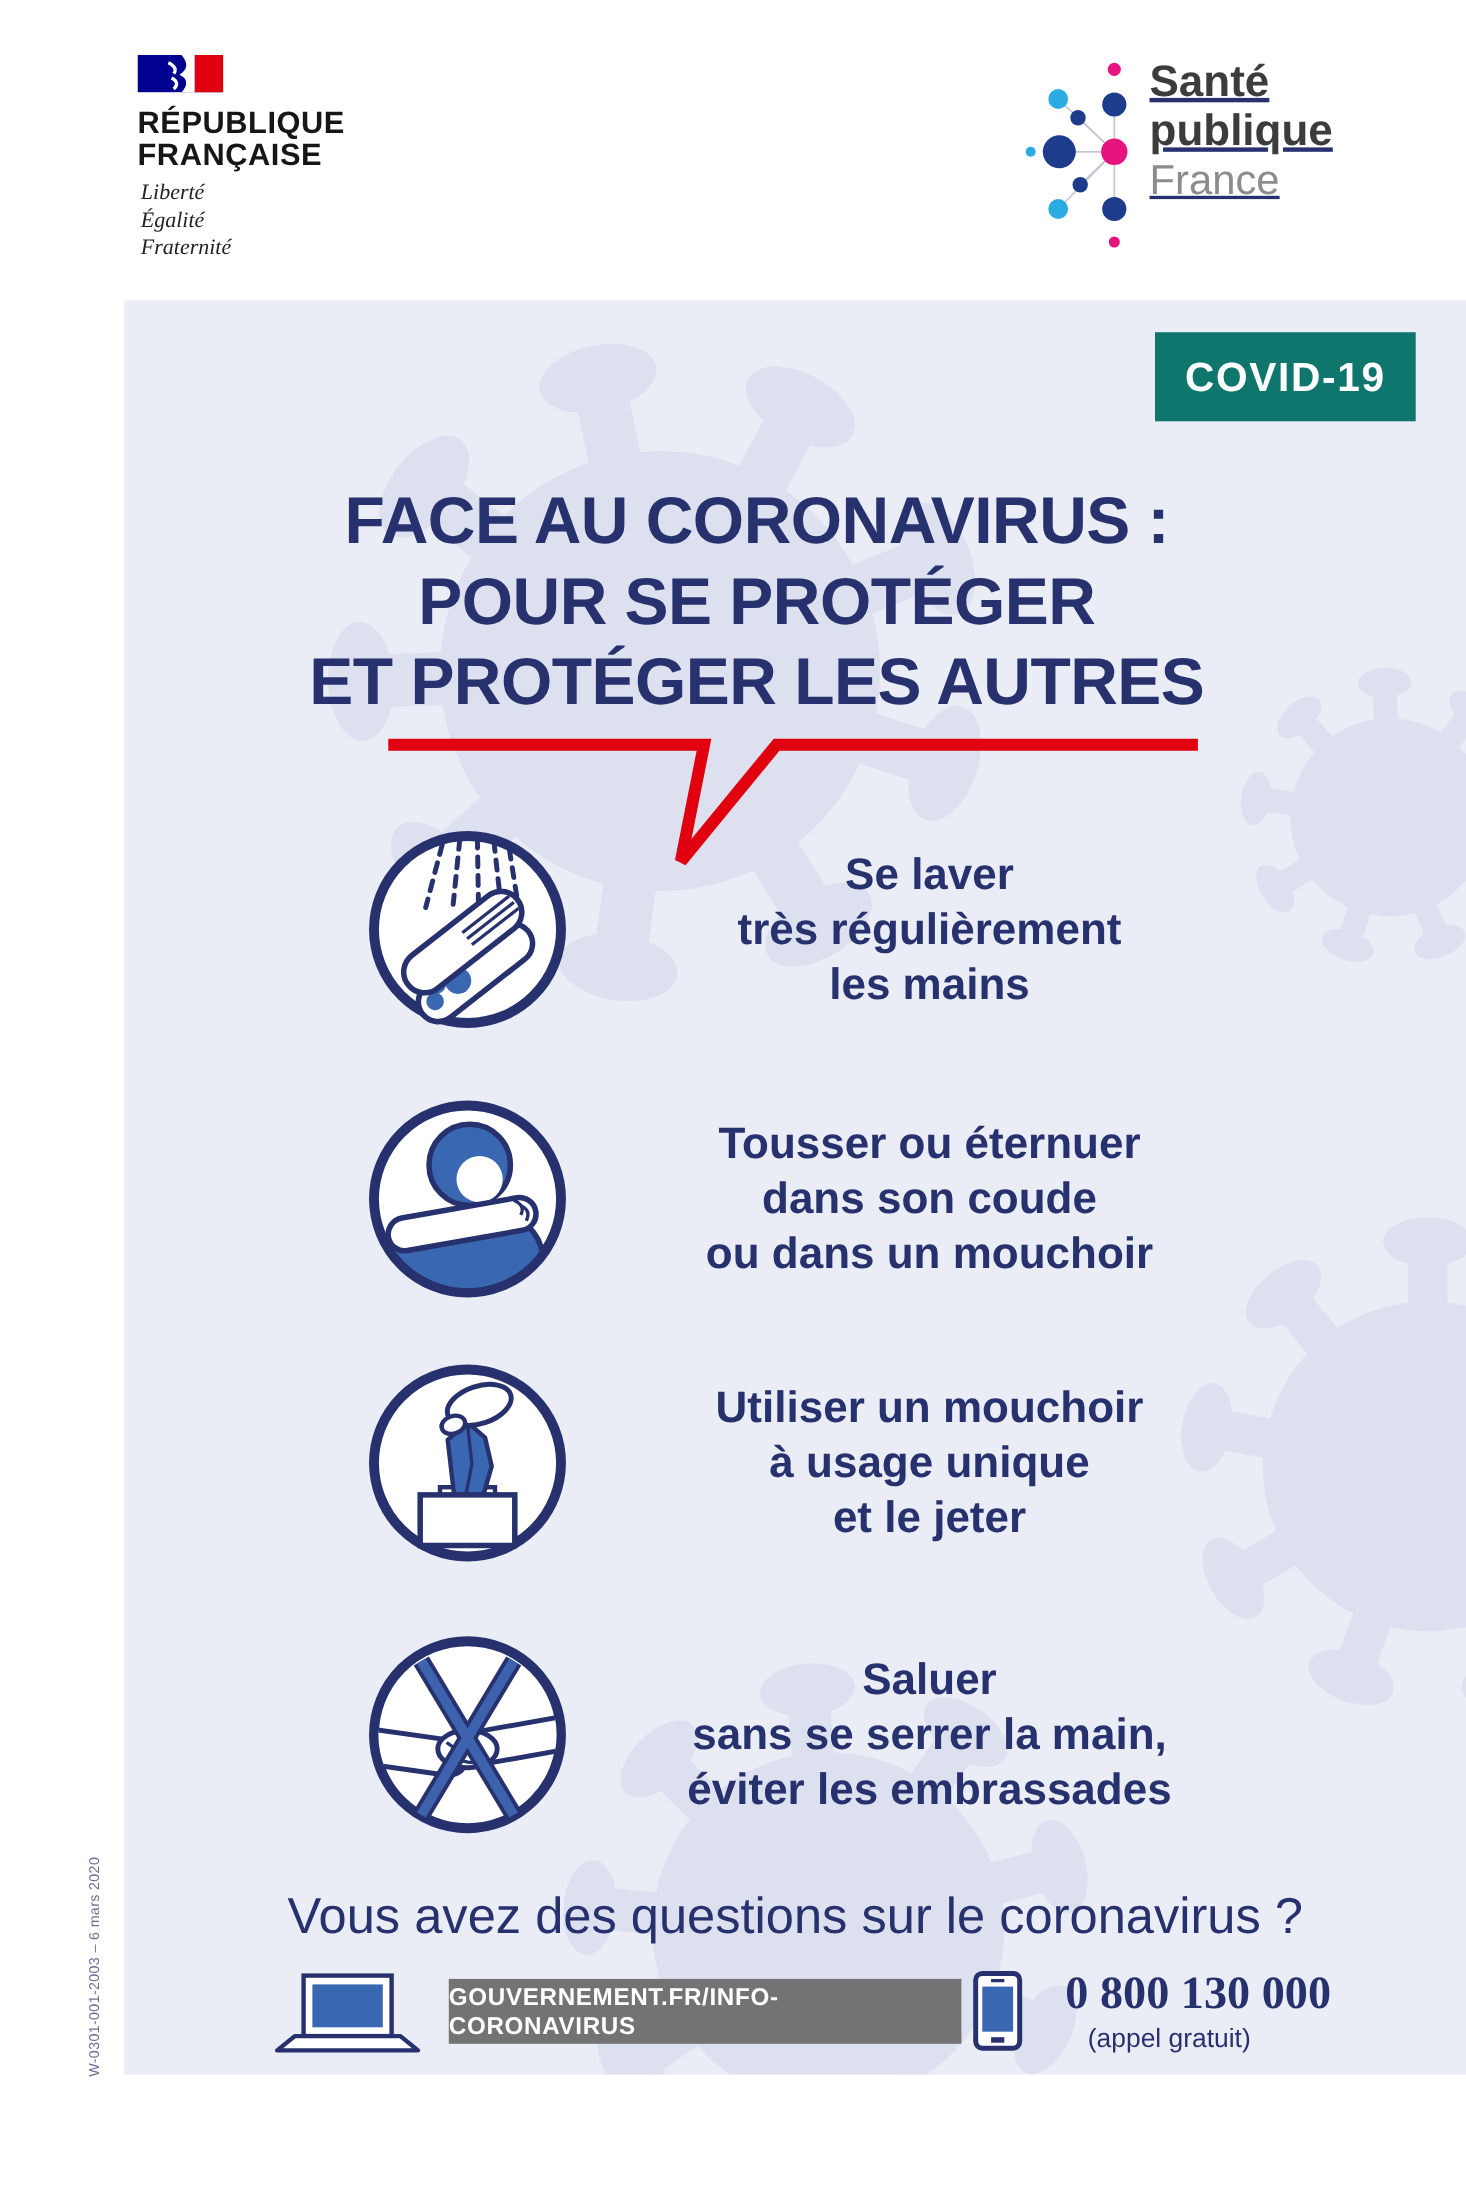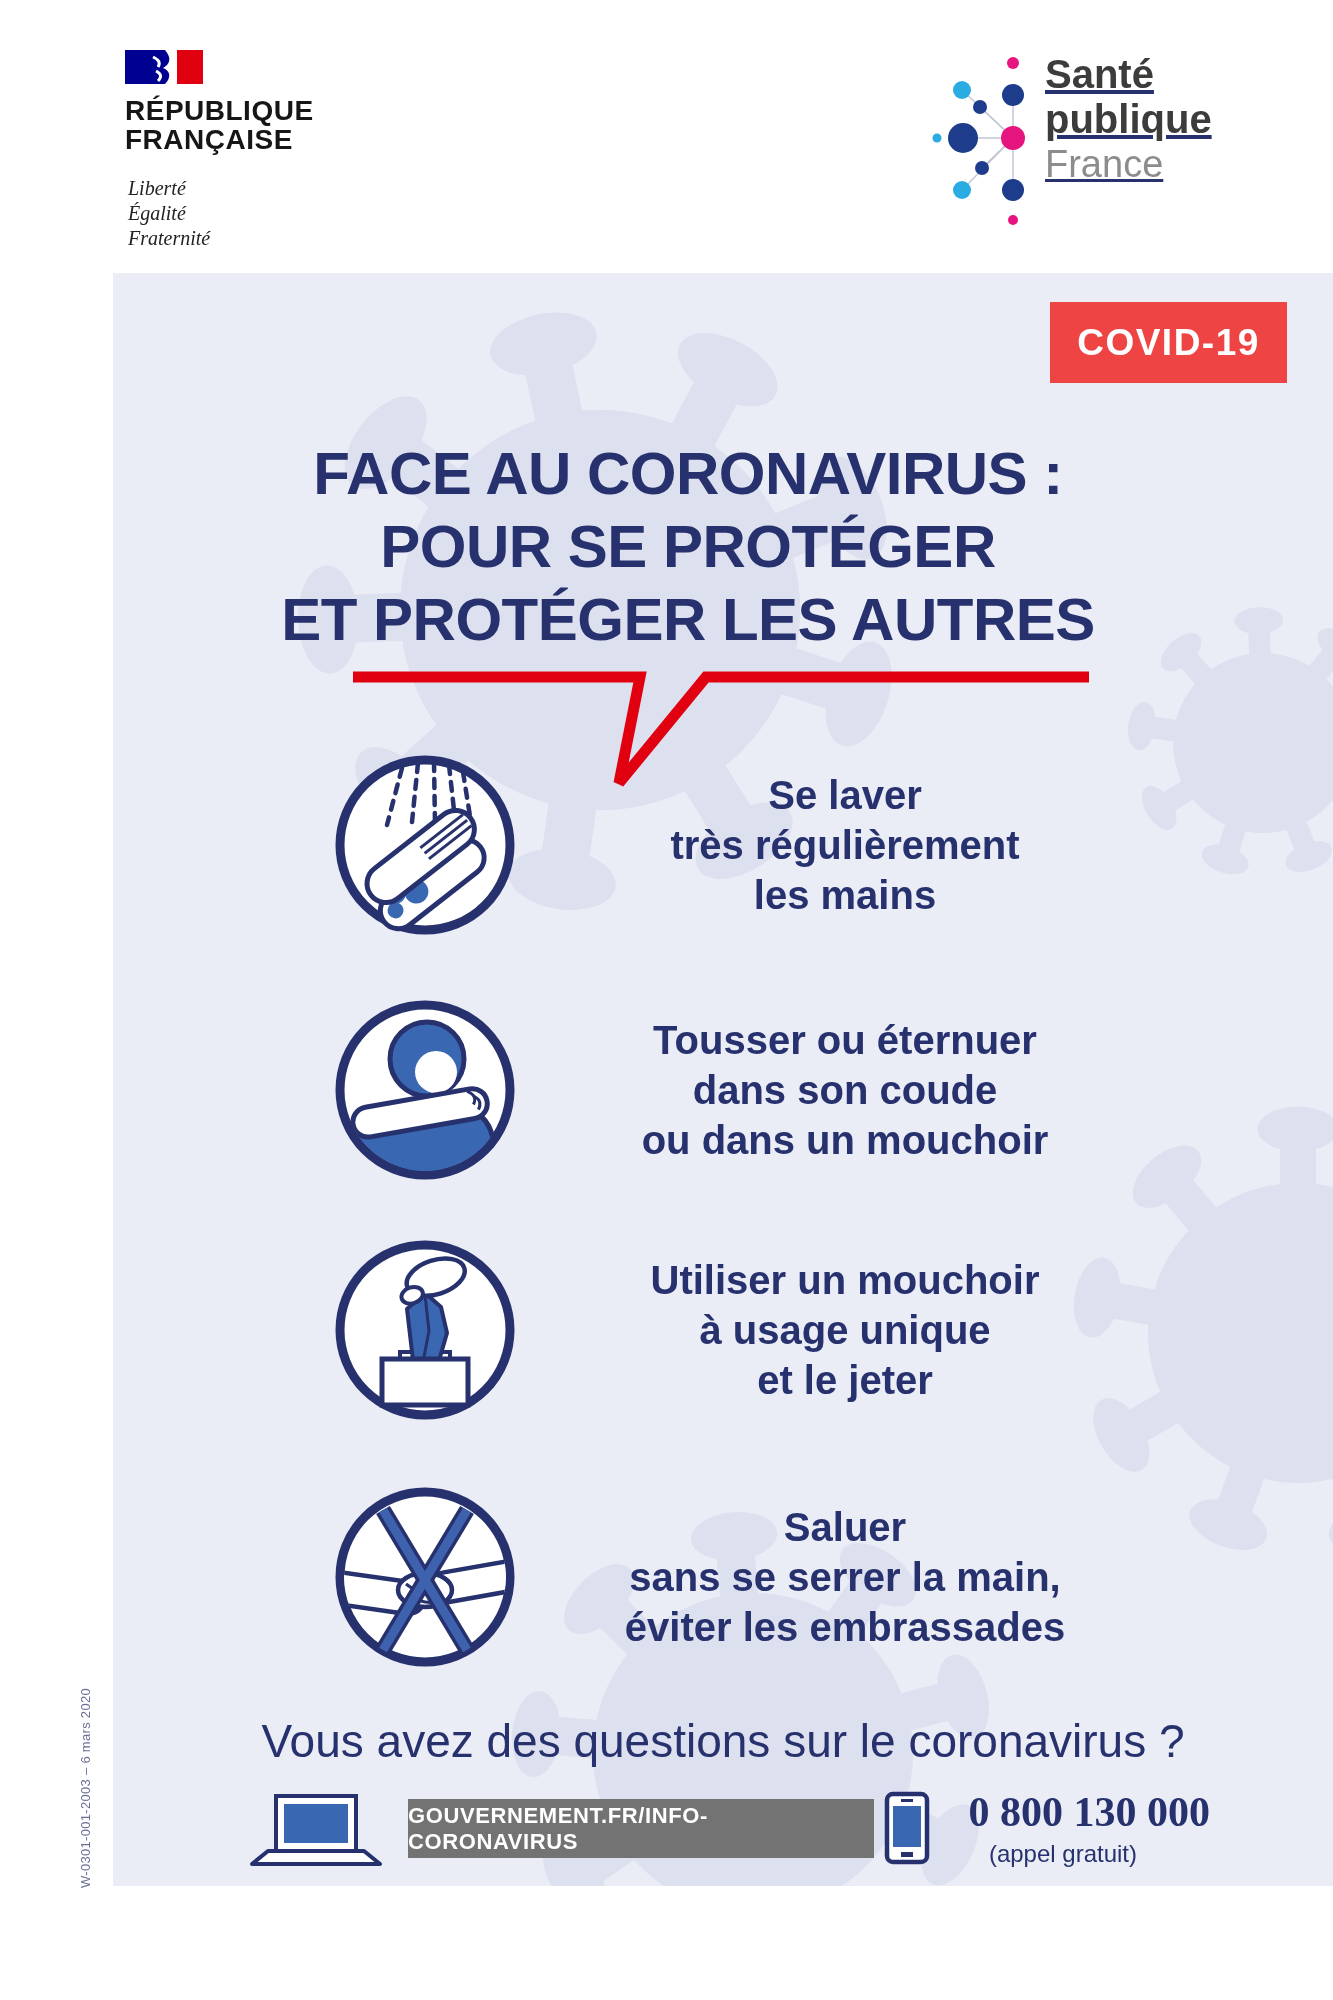--- a/index.html
+++ b/index.html
@@ -8,31 +8,31 @@
   .abs{position:absolute;}
 
   
   .poster-bg{position:absolute;left:113px;top:273px;width:1220px;height:1613px;
              background:#eaecf6;overflow:hidden;}
 
   
   .brand{position:absolute;left:125px;top:50px;}
   .brand .name{font-weight:bold;color:#161616;font-size:28px;line-height:29px;
                letter-spacing:.5px;margin-top:8px;}
-  .motto{margin-top:22px;margin-left:3px;font-family:"Liberation Serif",serif;
+  .motto{margin-top:8px;margin-left:3px;font-family:"Liberation Serif",serif;
          font-style:italic;font-size:20px;line-height:25px;color:#222;}
 
   
   .spf-text{position:absolute;left:1045px;top:52px;text-decoration:underline;}
   .spf-text .l1,.spf-text .l2{font-size:40px;font-weight:bold;color:#3c3c3b;line-height:45px;}
   .spf-text .l3{font-size:38px;color:#8c8c8c;line-height:45px;}
 
   
   .badge{position:absolute;left:1050px;top:302px;width:237px;height:81px;
-         background:#ef4444;color:#fff;font-size:37px;font-weight:bold;
+         background:#0f766e;color:#fff;font-size:37px;font-weight:bold;
          letter-spacing:1.5px;display:flex;align-items:center;justify-content:center;}
 
   
   .title{position:absolute;left:108px;top:437px;width:1160px;text-align:center;
          font-size:60px;line-height:73px;font-weight:bold;color:#26316d;letter-spacing:-.5px;}
 
   
   .tip-icon{position:absolute;}
   .tip-text{position:absolute;left:565px;width:560px;text-align:center;
             font-size:40px;line-height:50px;font-weight:bold;color:#26316d;}

